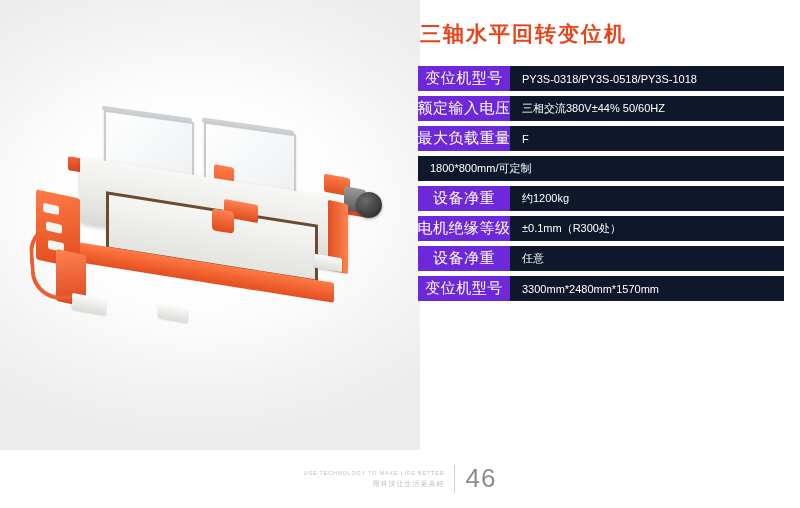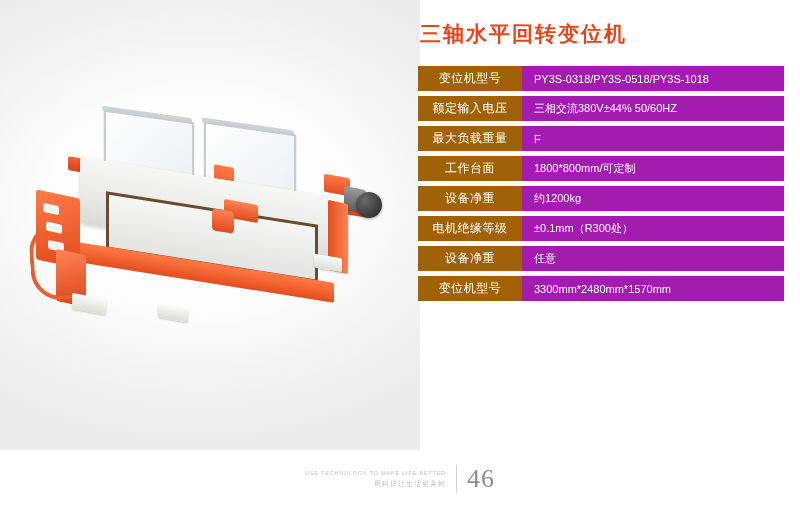--- a/index.html
+++ b/index.html
@@ -214,33 +214,33 @@
     letter-spacing: 2px;
     margin: 0 0 18px 2px;
     white-space: nowrap;
   }
   .spec-row {
     display: flex;
     margin-bottom: 5px;
     height: 25px;
   }
   .spec-label {
-    width: 104px;
-    background: #a16207;
+    width: 92px;
+    background: #6d28d9;
     color: #ffffff;
-    font-size: 12px;
+    font-size: 15px;
     display: flex;
     align-items: center;
     justify-content: center;
     letter-spacing: .5px;
     white-space: nowrap;
   }
   .spec-value {
     flex: 1;
-    background: #a21caf;
+    background: #0f172a;
     color: #ffffff;
     font-size: 11px;
     display: flex;
     align-items: center;
     padding-left: 12px;
     white-space: nowrap;
   }
 
   
   .footer {
@@ -270,21 +270,21 @@
   }
   .footer-divider {
     width: 1px;
     height: 28px;
     background: #cfcfcf;
     margin: 0 10px 0 0;
   }
   .page-num {
     font-size: 26px;
     color: #8d8d8d;
-    font-family: Liberation Serif, serif;
+    font-family: Liberation Sans, sans-serif;
     letter-spacing: 1px;
   }
 </style>
 </head>
 <body>
 
 <div class="page">
 
   <div class="photo-area">
     <div class="machine">
@@ -335,21 +335,20 @@
       </div>
       <div class="spec-row">
         <div class="spec-label">额定输入电压</div>
         <div class="spec-value">三相交流380V±44%  50/60HZ</div>
       </div>
       <div class="spec-row">
         <div class="spec-label">最大负载重量</div>
         <div class="spec-value">F</div>
       </div>
       <div class="spec-row">
-        <div class="spec-label">工作台面</div>
         <div class="spec-value">1800*800mm/可定制</div>
       </div>
       <div class="spec-row">
         <div class="spec-label">设备净重</div>
         <div class="spec-value">约1200kg</div>
       </div>
       <div class="spec-row">
         <div class="spec-label">电机绝缘等级</div>
         <div class="spec-value">±0.1mm（R300处）</div>
       </div>

